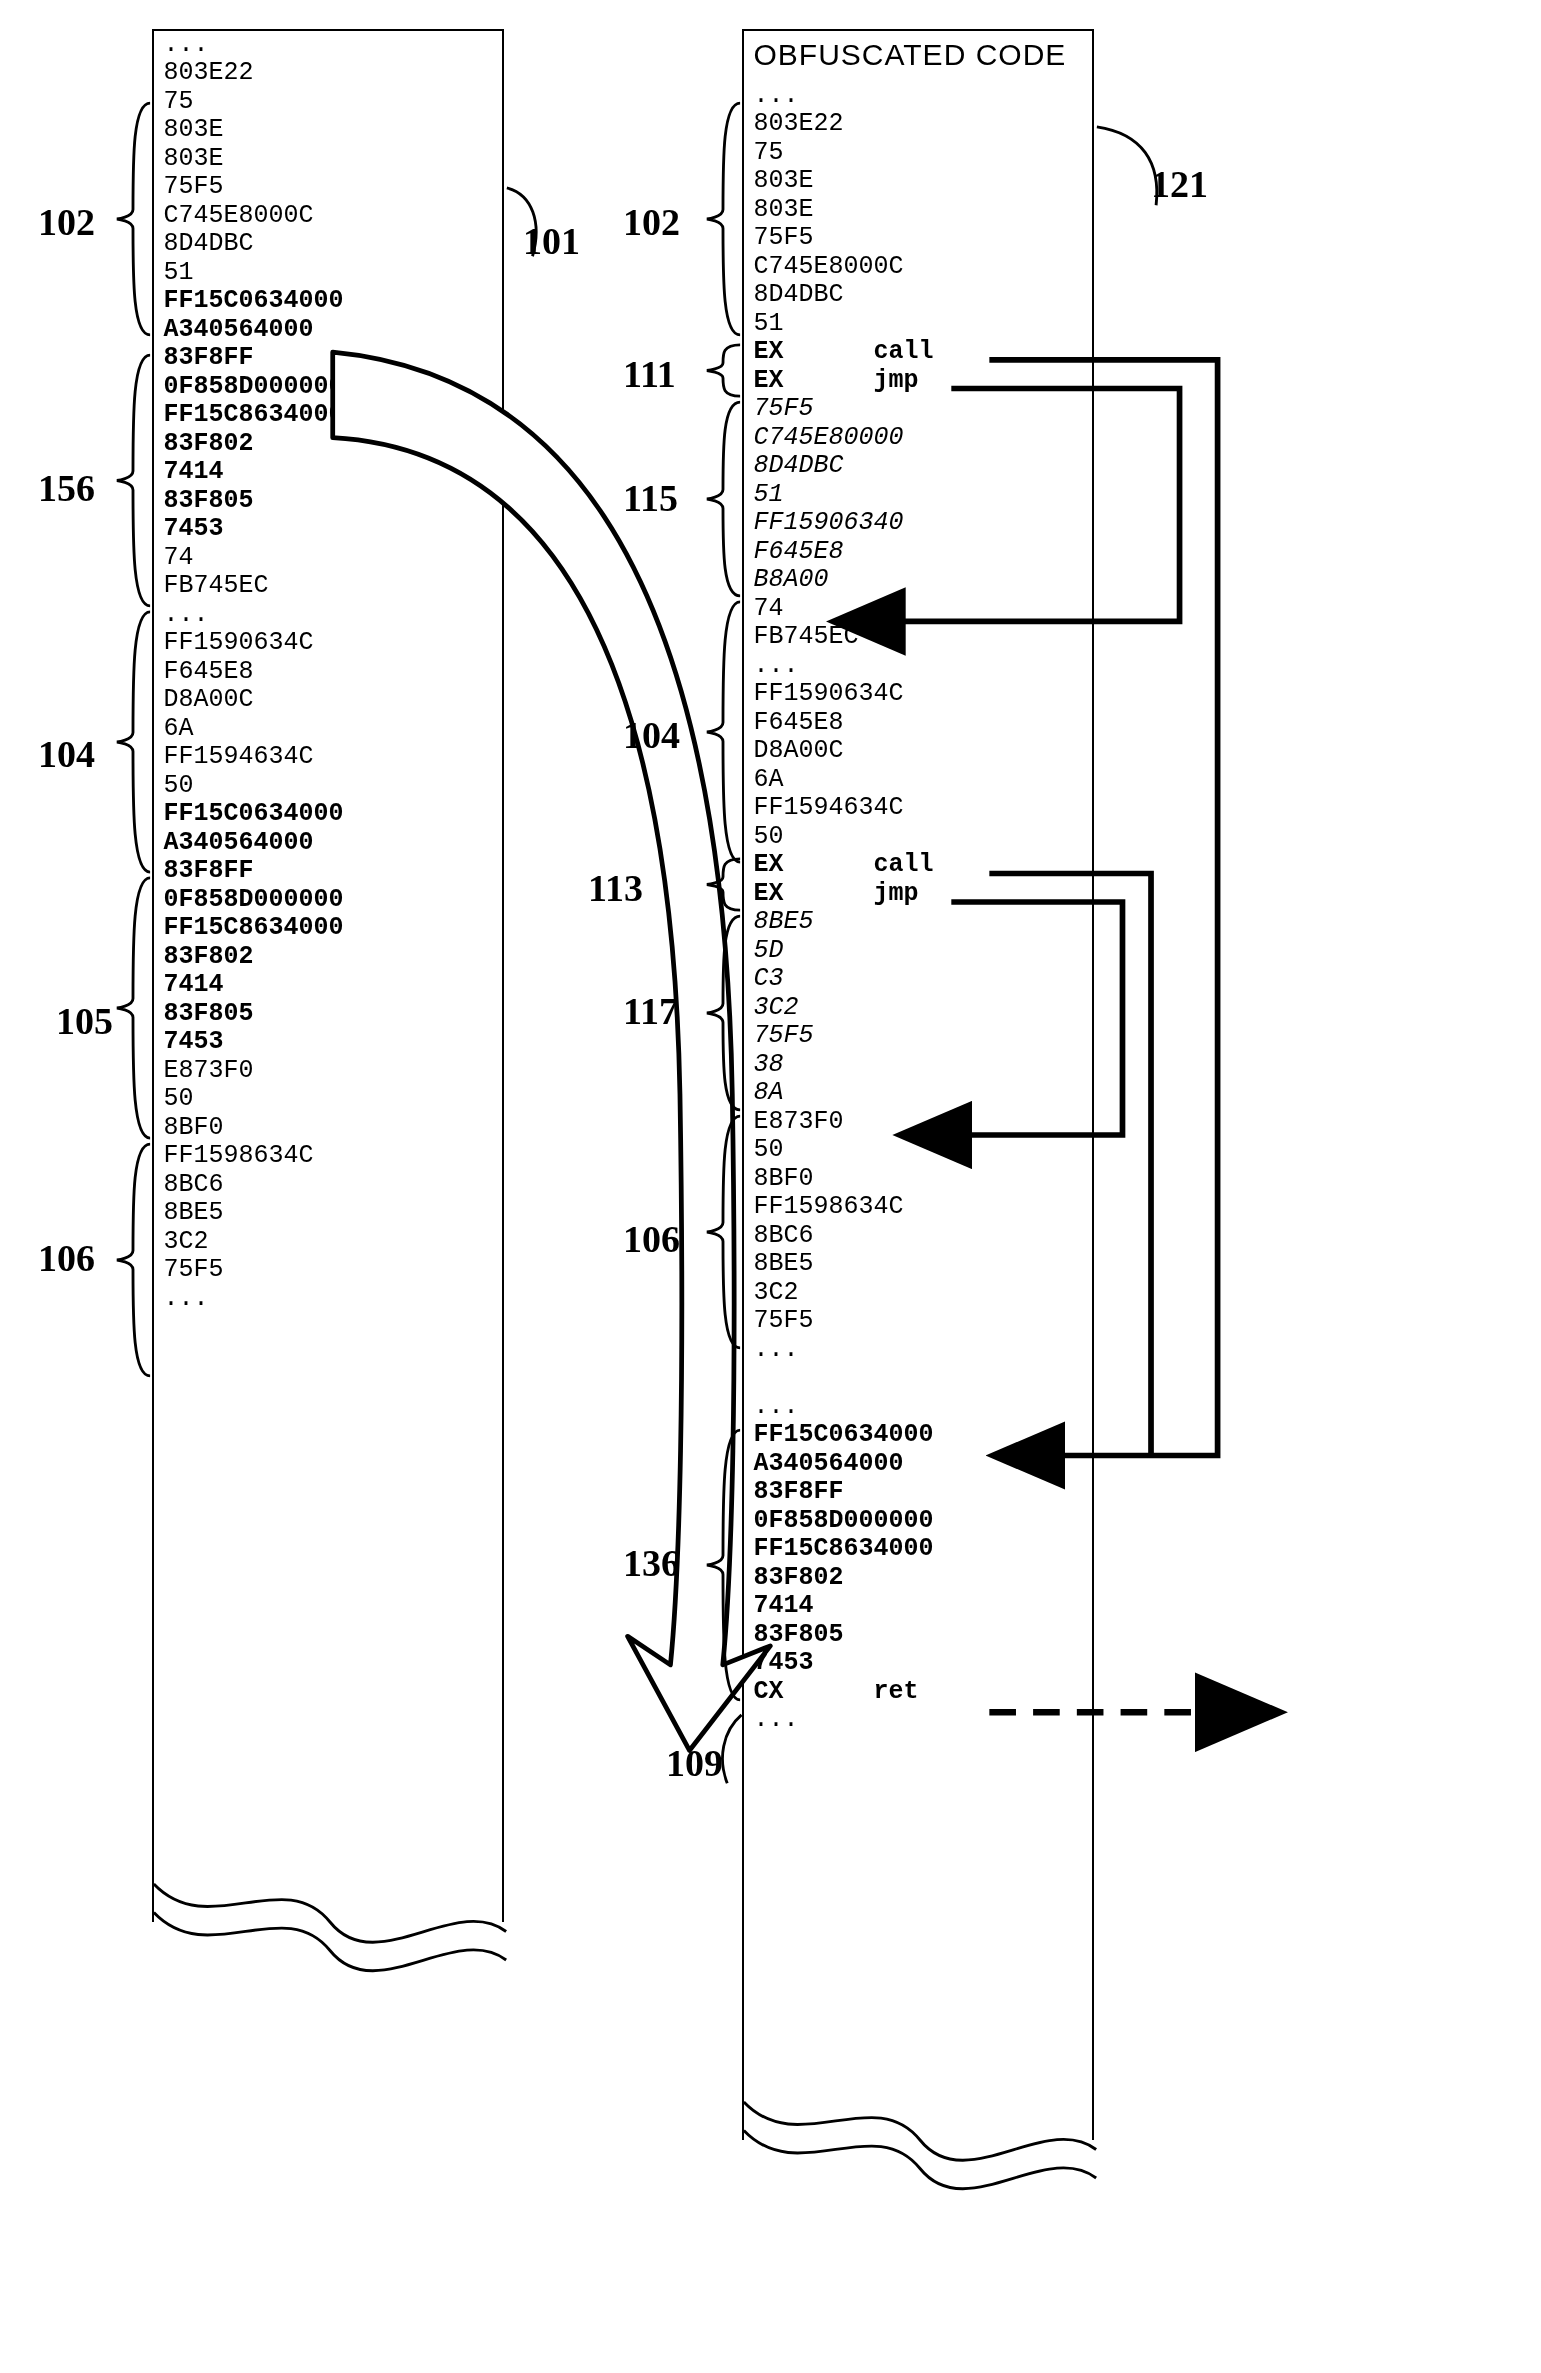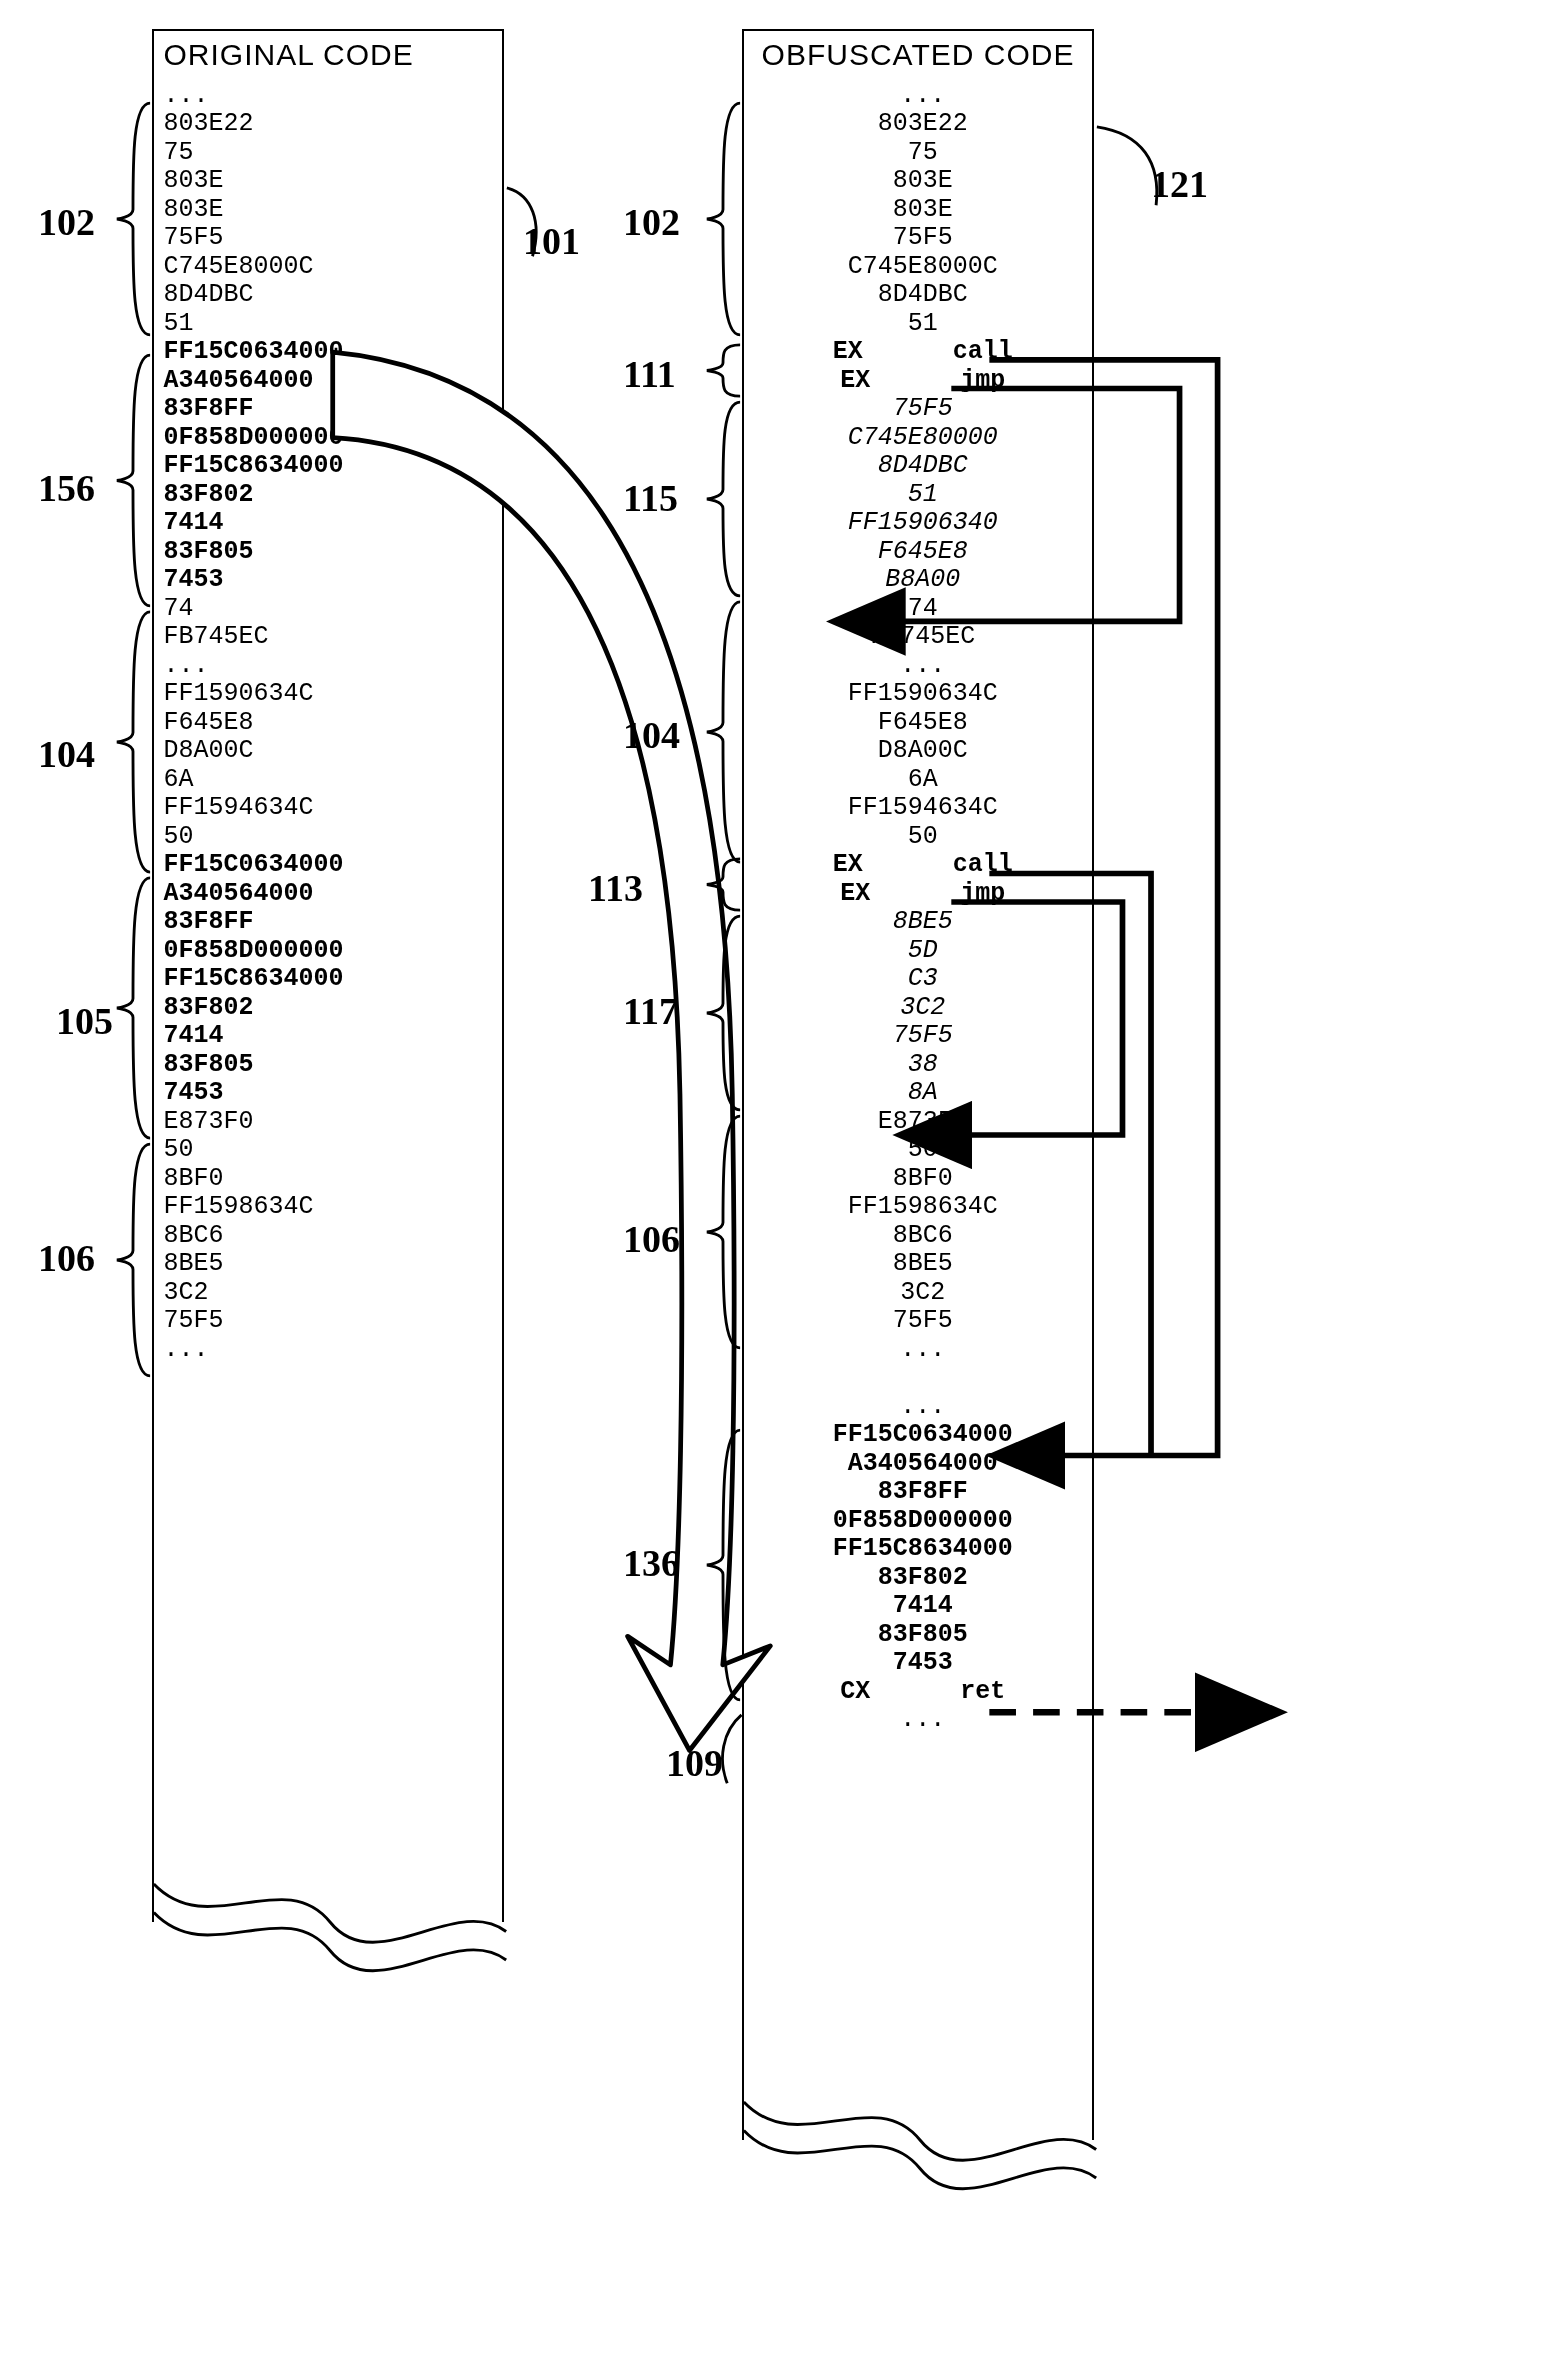--- a/index.html
+++ b/index.html
@@ -46,21 +46,20 @@
   .torn-bottom {
     position: absolute;
     width: 100%;
     overflow: visible;
   }
 </style>
 </head>
 <body>
 
 <div class="panel" style="left:152px; top:28.5px; width:352px; height:1893px;">
-  <div class="panel-title">ORIGINAL CODE</div>
   <div id="left-lines">
       <div class="code-line">...</div>
       <div class="code-line">803E22</div>
       <div class="code-line">75</div>
       <div class="code-line">803E</div>
       <div class="code-line">803E</div>
       <div class="code-line">75F5</div>
       <div class="code-line">C745E8000C</div>
       <div class="code-line">8D4DBC</div>
       <div class="code-line">51</div>
@@ -100,21 +99,21 @@
       <div class="code-line">3C2</div>
       <div class="code-line">75F5</div>
       <div class="code-line">...</div>
     </div>
   <svg class="torn-bottom" style="left:-2.9px; bottom:-57px; width:358px; height:95px;" viewBox="0 0 376 100" preserveAspectRatio="none">
     <path d="M 3 0 C 60 60, 140 -20, 188 40 C 236 100, 320 10, 373 50" stroke="#000" stroke-width="3" fill="none"></path>
     <path d="M 3 30 C 60 90, 140 10, 188 70 C 236 130, 320 40, 373 80" stroke="#000" stroke-width="3" fill="none"></path>
   </svg>
 </div>
 
-<div class="panel" style="left:742px; top:28.5px; width:352px; height:2111px;text-align:center;">
+<div class="panel" style="left:742px; top:28.5px; width:352px; height:2111px;">
   <div class="panel-title">OBFUSCATED CODE</div>
   <div id="right-lines">
       <div class="code-line">...</div>
       <div class="code-line">803E22</div>
       <div class="code-line">75</div>
       <div class="code-line">803E</div>
       <div class="code-line">803E</div>
       <div class="code-line">75F5</div>
       <div class="code-line">C745E8000C</div>
       <div class="code-line">8D4DBC</div>

